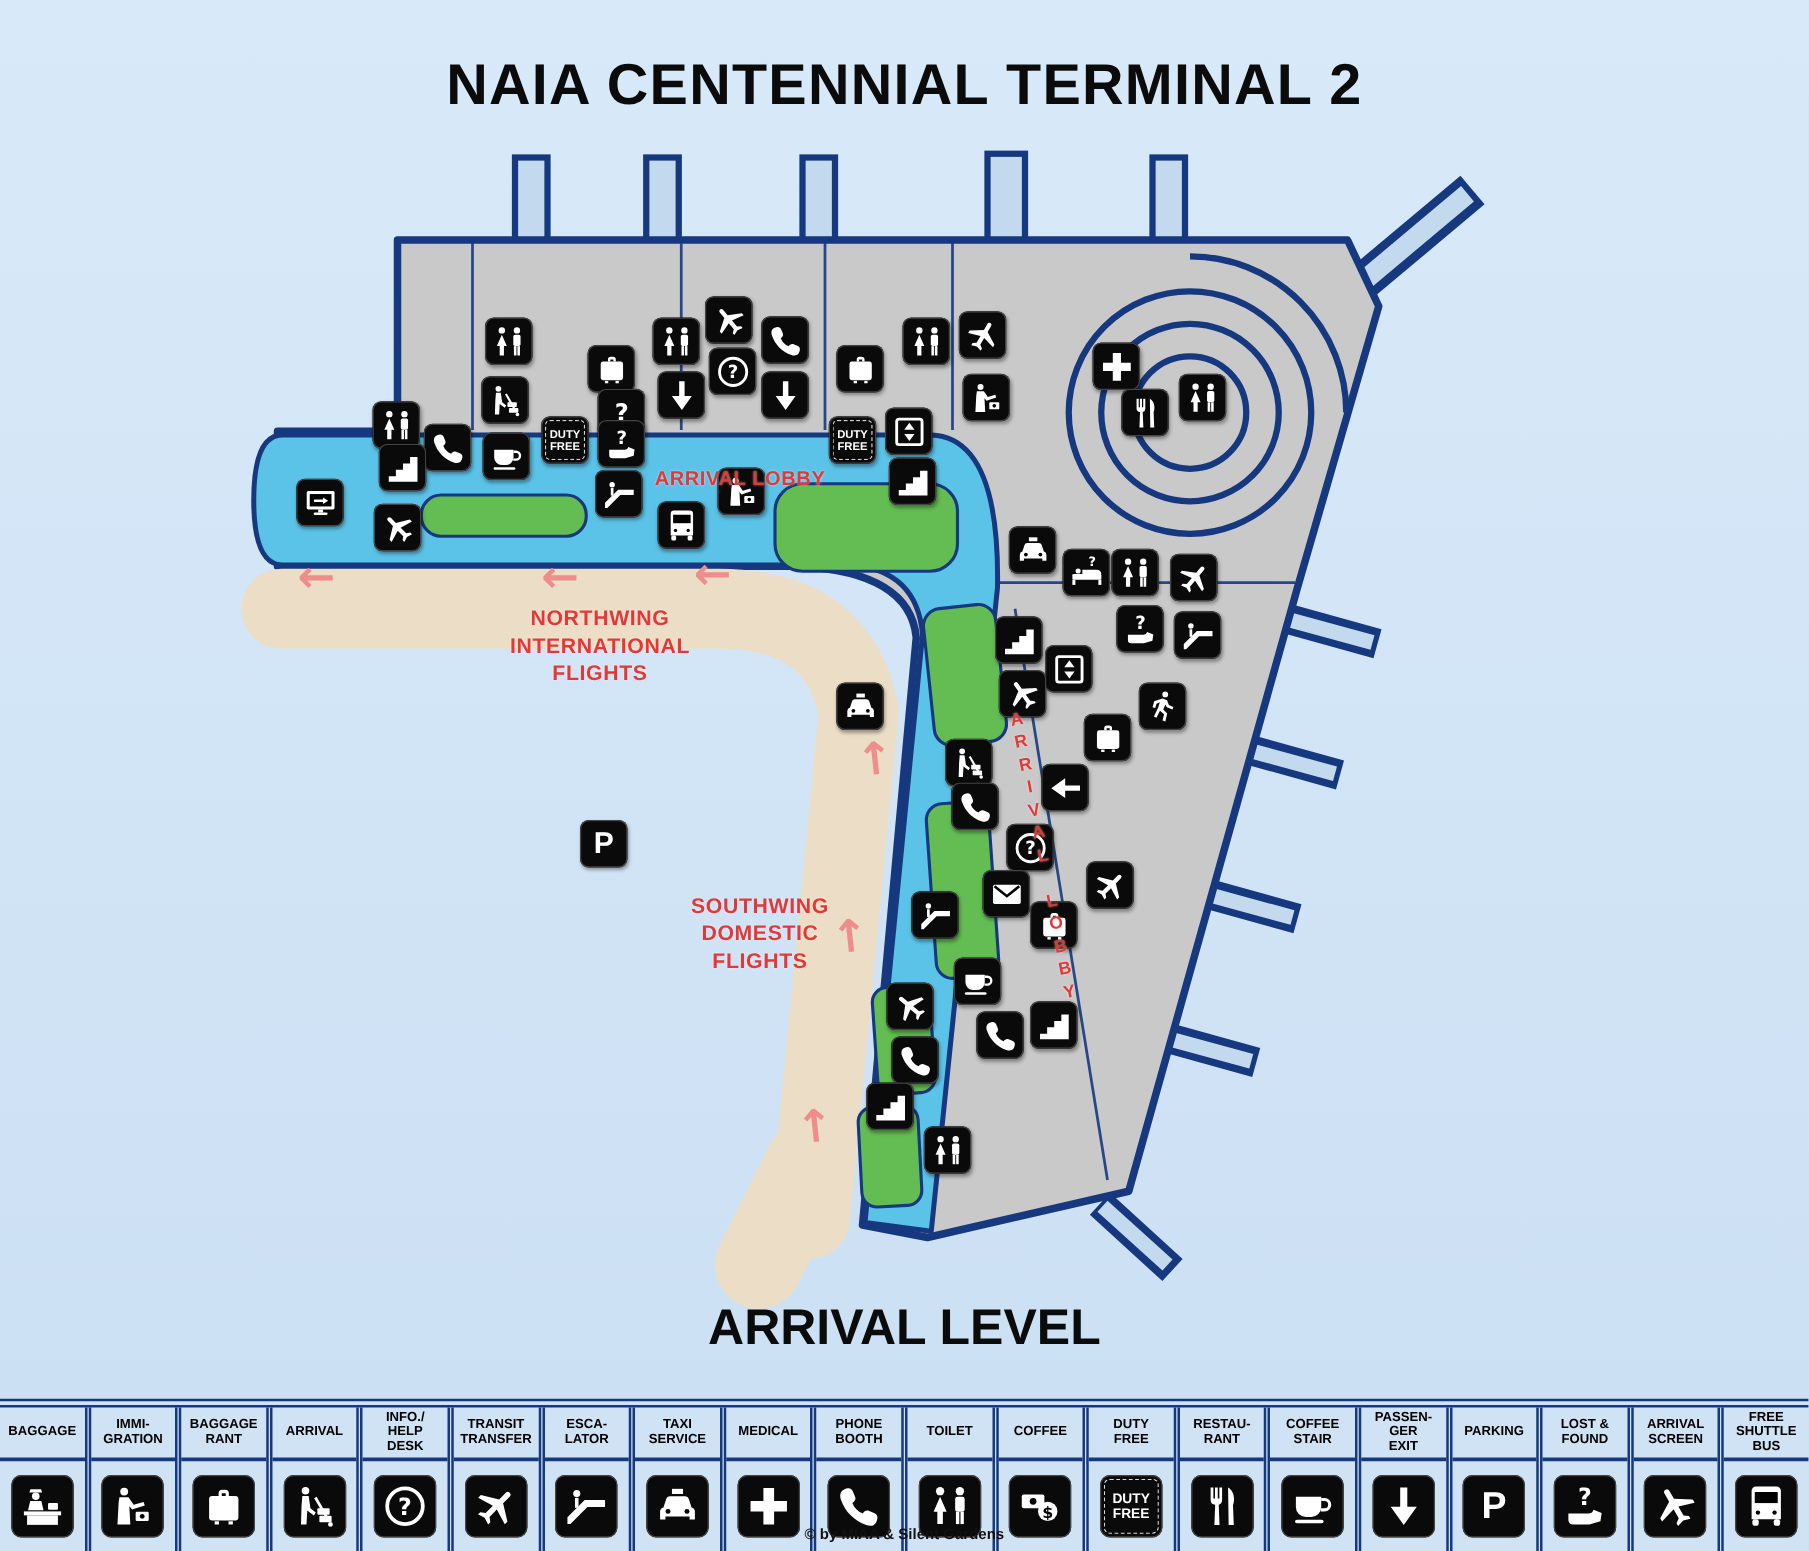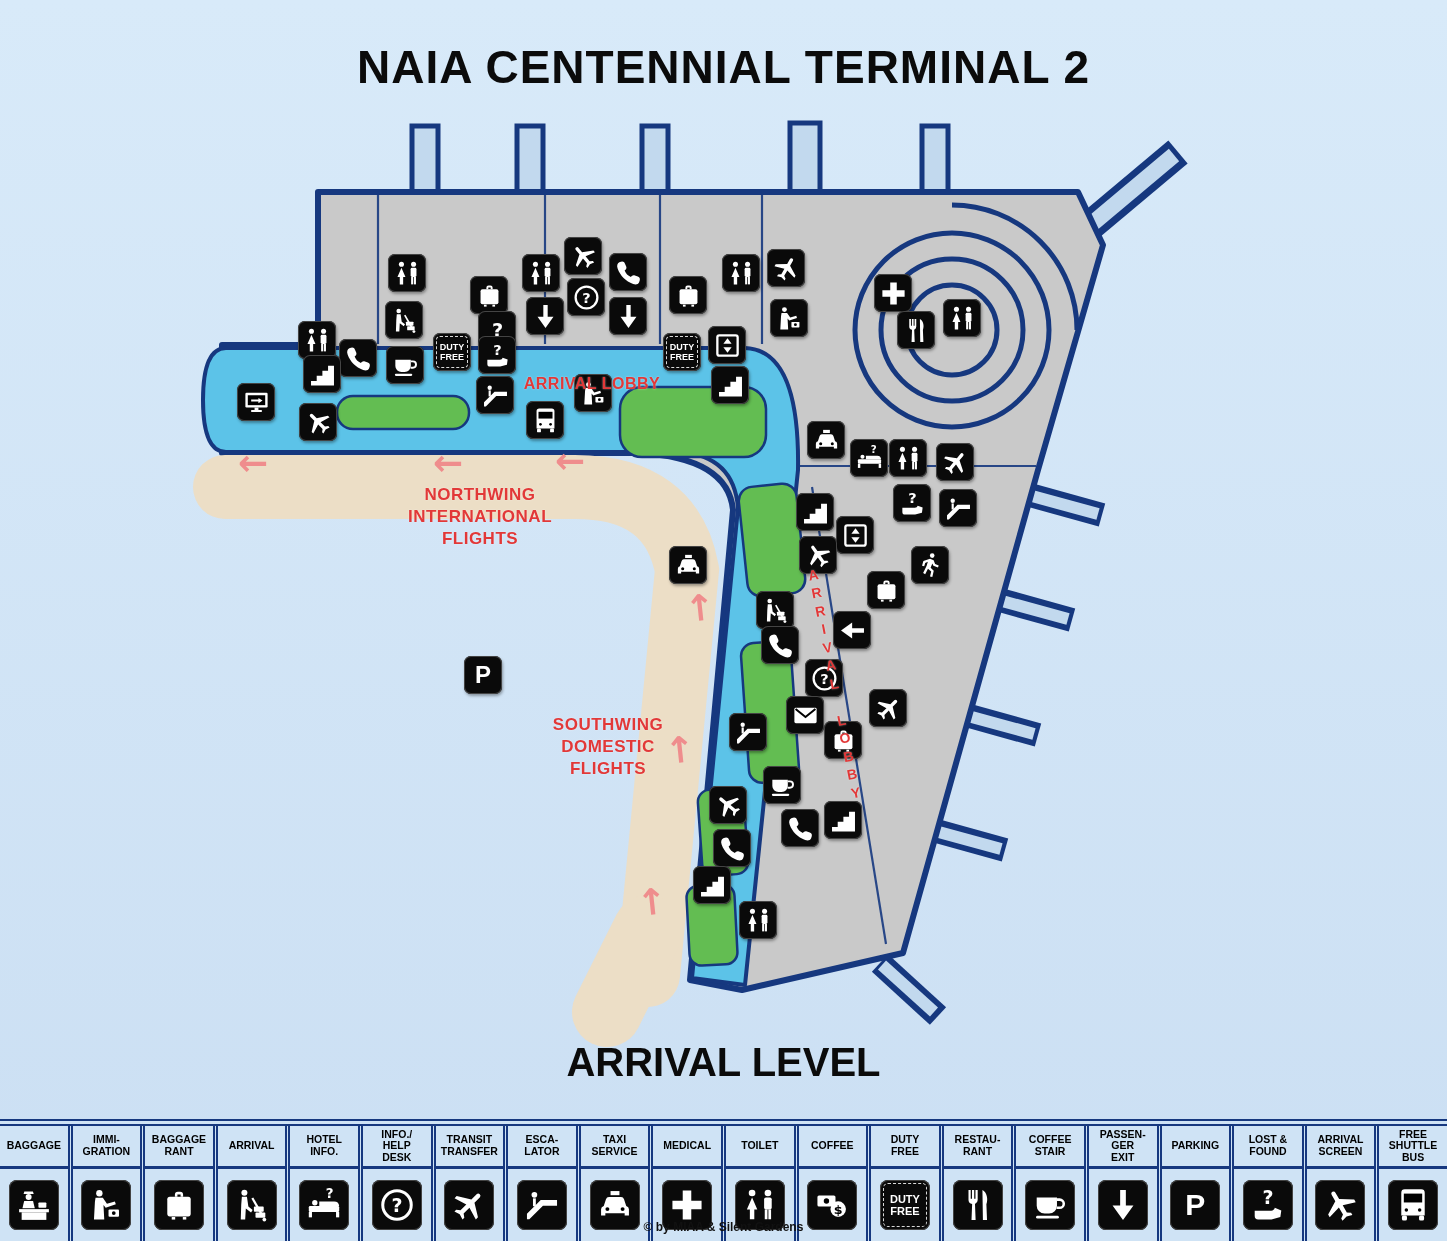--- a/index.html
+++ b/index.html
@@ -613,31 +613,20 @@
         <div class="legend-label">ARRIVAL</div>
         <div class="legend-iconbox">
           <div class="ltile">
             <svg viewBox="0 0 24 24">
               <use href="#i-porter" xlink:href="#i-porter"></use>
             </svg>
           </div>
         </div>
       </div>
       <div class="legend-cell">
-        <div class="legend-label">HOTEL
-INFO.</div>
-        <div class="legend-iconbox">
-          <div class="ltile">
-            <svg viewBox="0 0 24 24">
-              <use href="#i-bed" xlink:href="#i-bed"></use>
-            </svg>
-          </div>
-        </div>
-      </div>
-      <div class="legend-cell">
         <div class="legend-label">INFO./
 HELP
 DESK</div>
         <div class="legend-iconbox">
           <div class="ltile">
             <svg viewBox="0 0 24 24">
               <use href="#i-question" xlink:href="#i-question"></use>
             </svg>
           </div>
         </div>
@@ -679,20 +668,31 @@
         <div class="legend-label">MEDICAL</div>
         <div class="legend-iconbox">
           <div class="ltile">
             <svg viewBox="0 0 24 24">
               <use href="#i-medical" xlink:href="#i-medical"></use>
             </svg>
           </div>
         </div>
       </div>
       <div class="legend-cell">
+        <div class="legend-label">PHONE
+BOOTH</div>
+        <div class="legend-iconbox">
+          <div class="ltile">
+            <svg viewBox="0 0 24 24">
+              <use href="#i-phone" xlink:href="#i-phone"></use>
+            </svg>
+          </div>
+        </div>
+      </div>
+      <div class="legend-cell">
         <div class="legend-label">TOILET</div>
         <div class="legend-iconbox">
           <div class="ltile">
             <svg viewBox="0 0 24 24">
               <use href="#i-toilet" xlink:href="#i-toilet"></use>
             </svg>
           </div>
         </div>
       </div>
       <div class="legend-cell">

